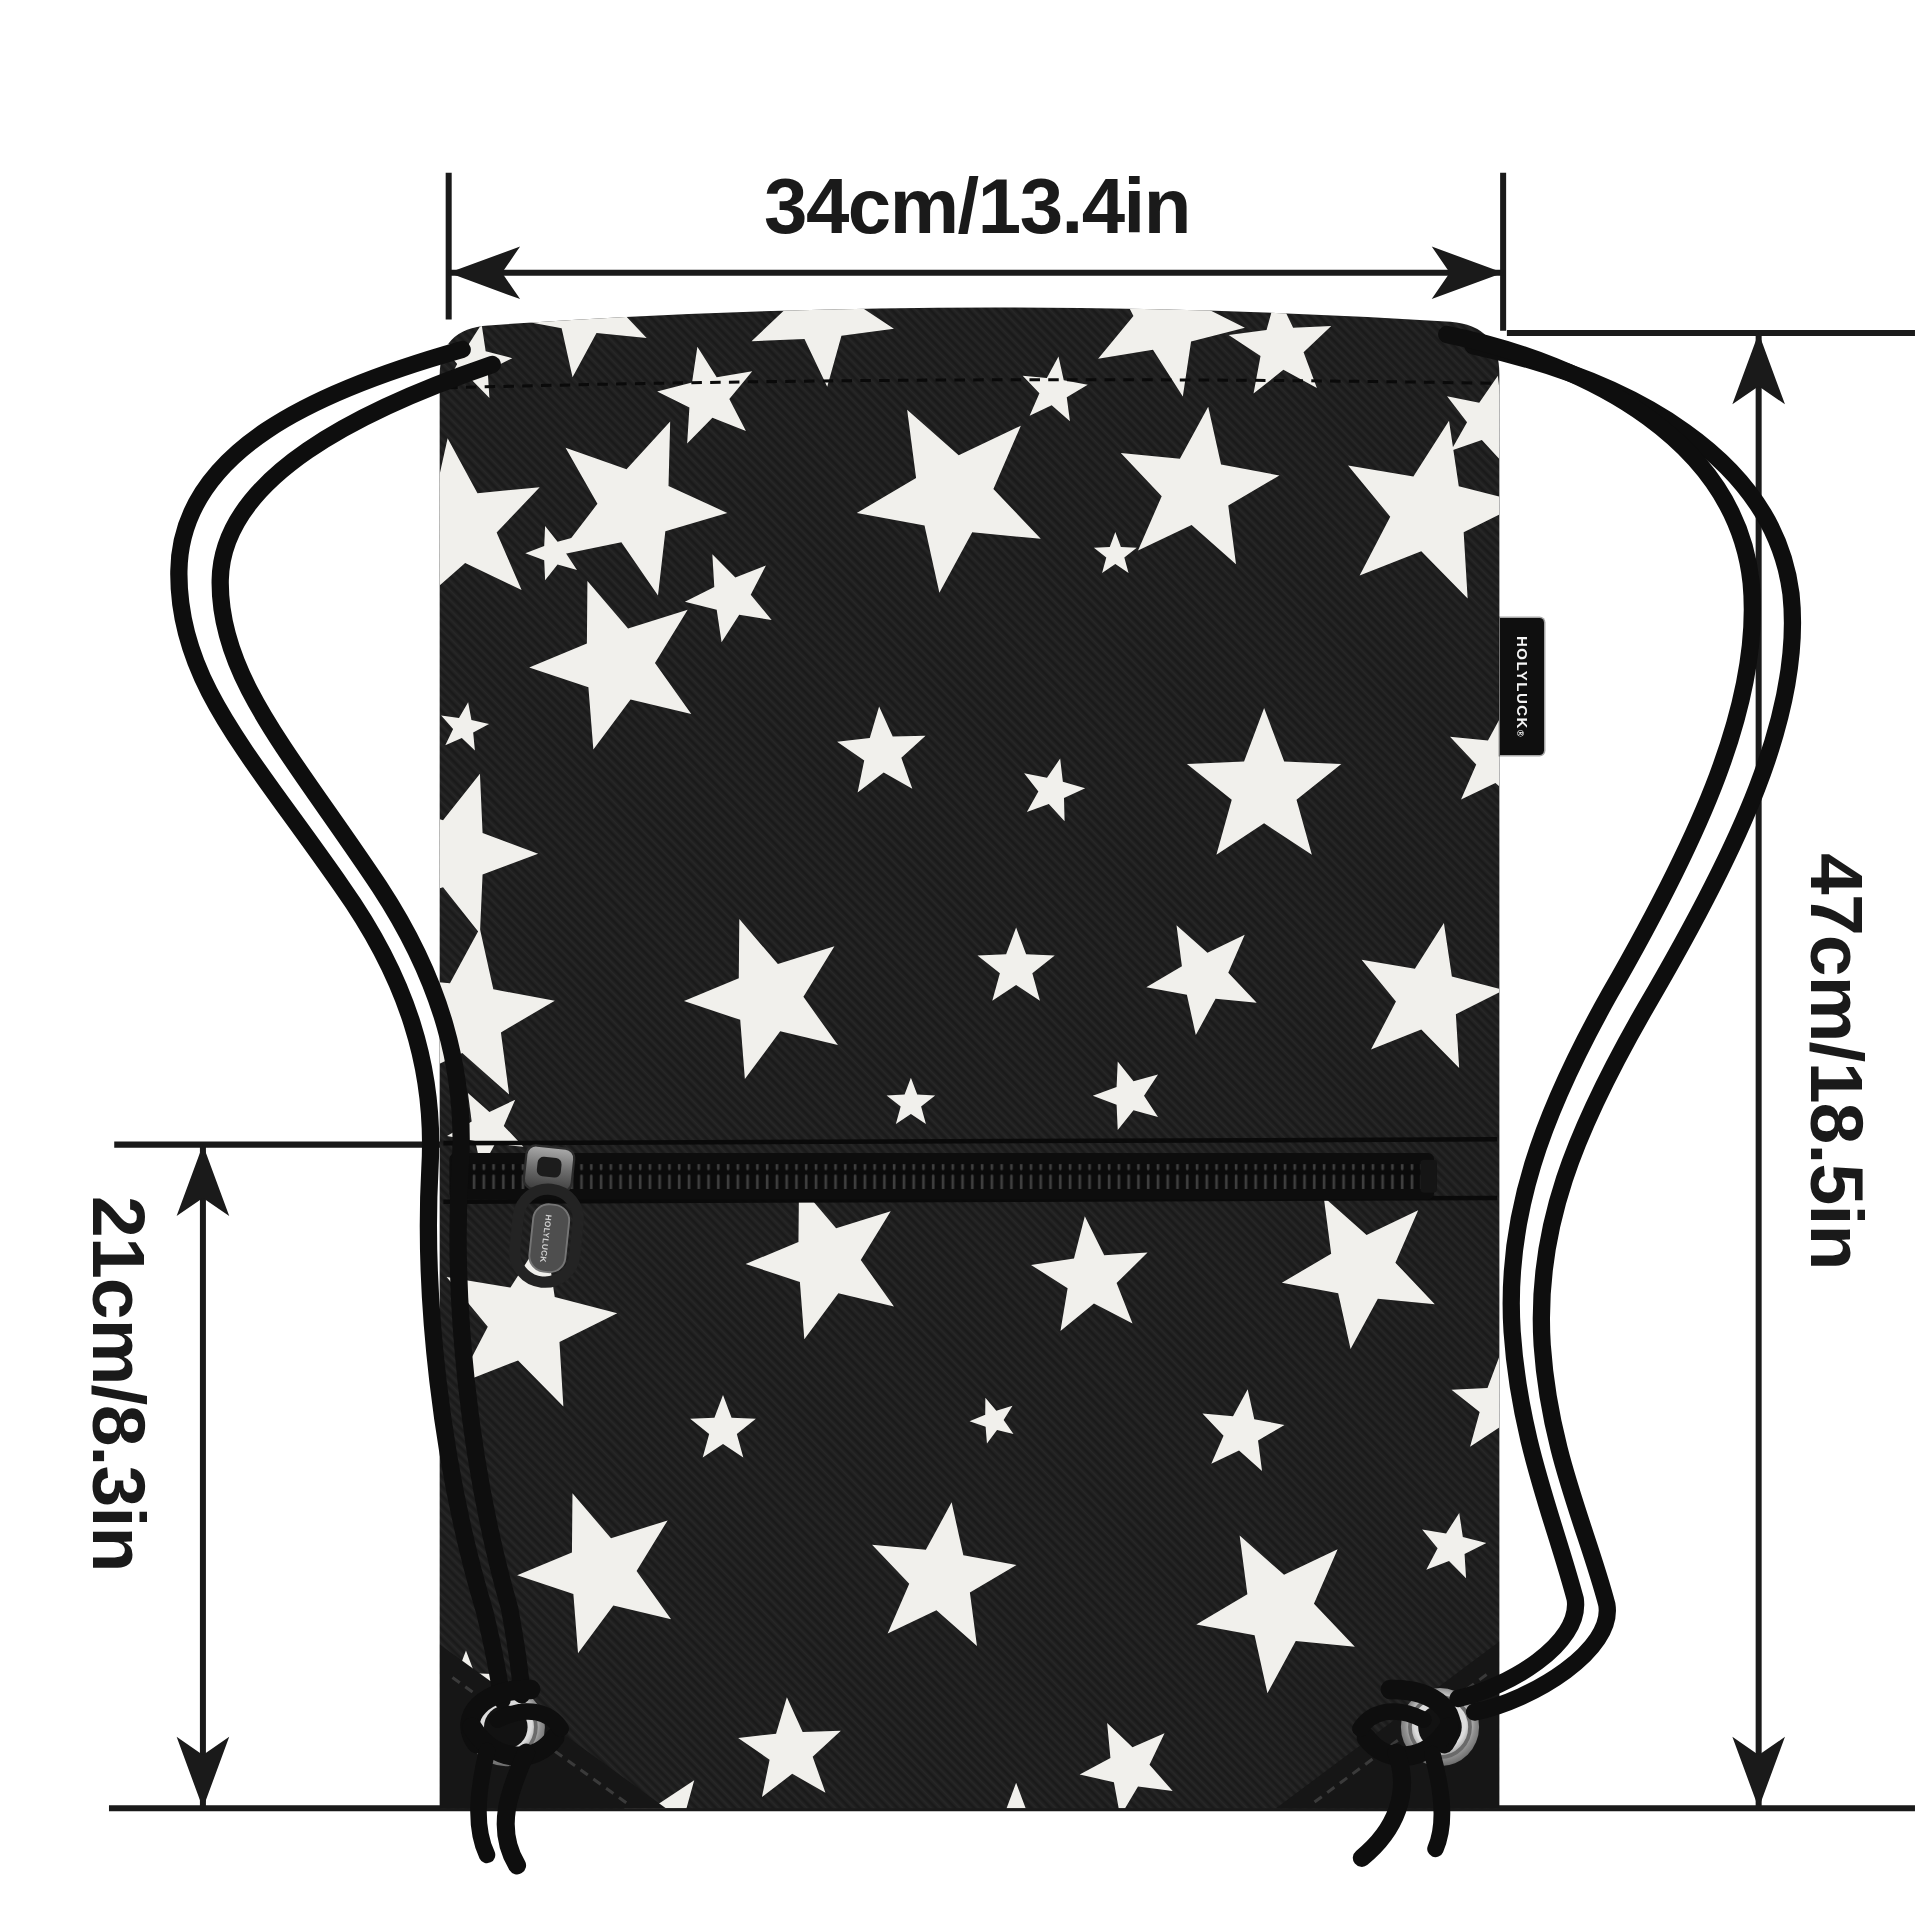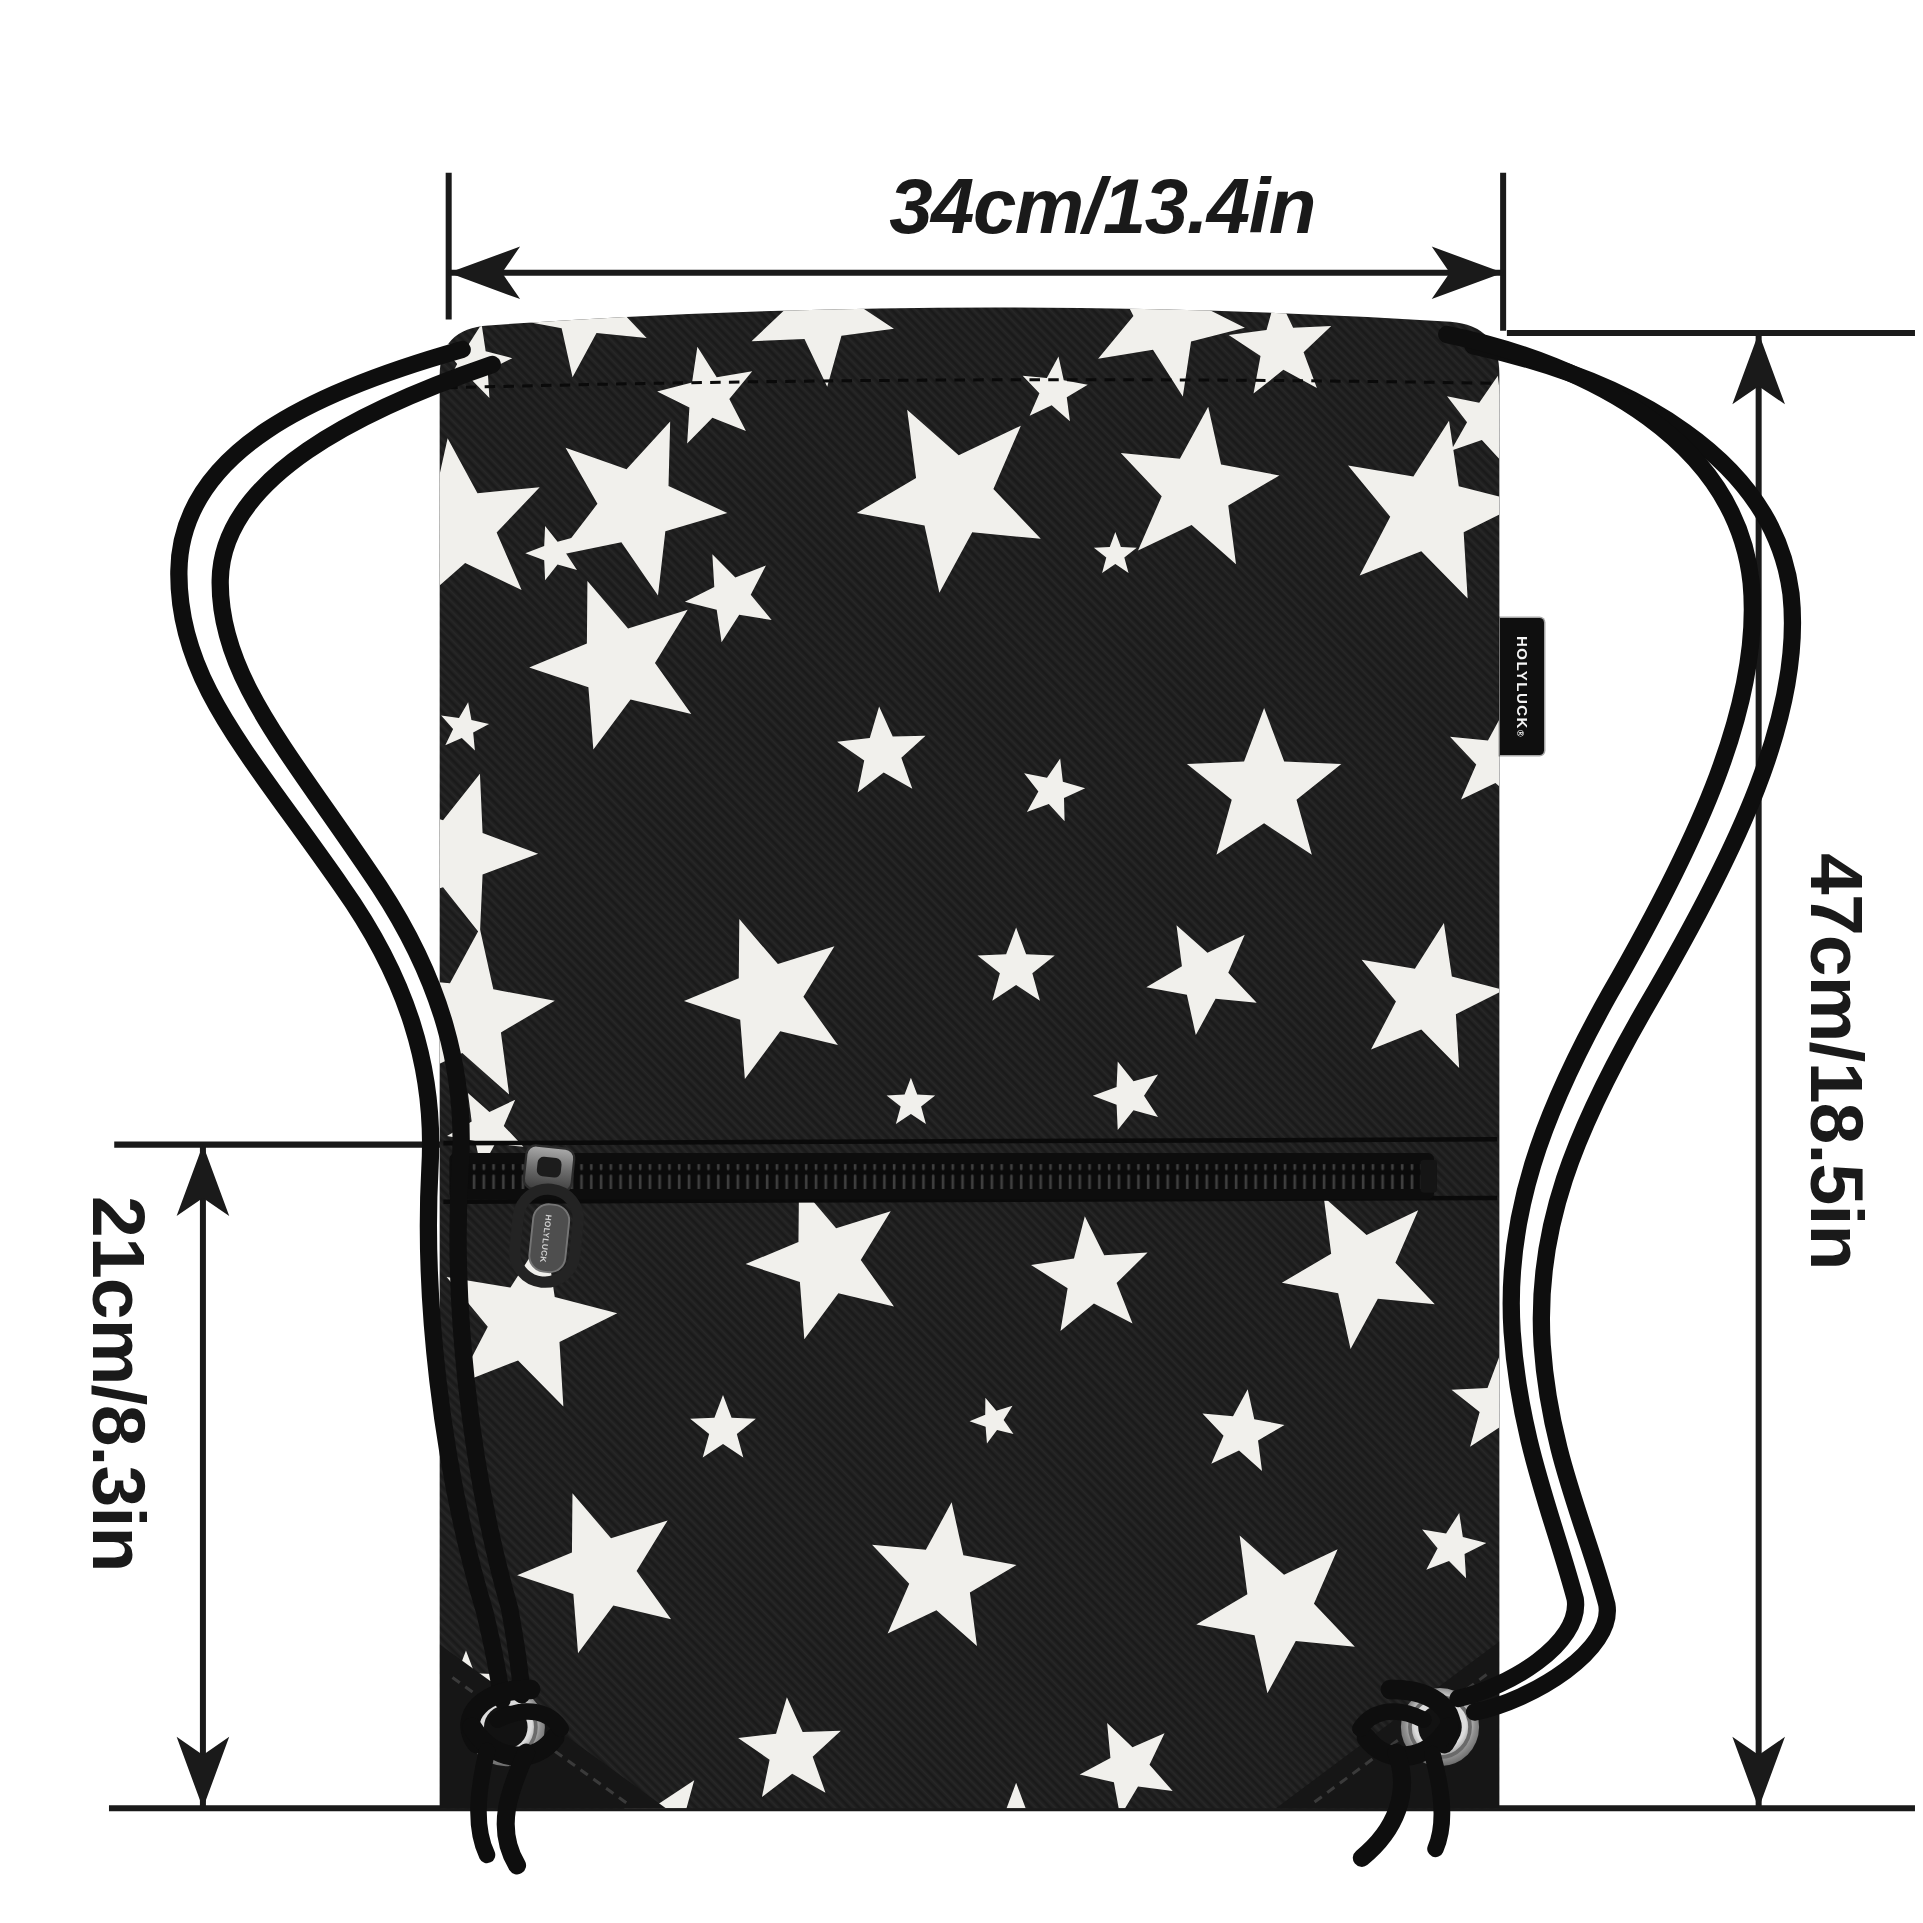--- a/index.html
+++ b/index.html
@@ -5,22 +5,22 @@
   html,body{margin:0;padding:0;background:#fff;}
   #stage{
     position:relative;width:1924px;height:1924px;background:var(--background,#fff);
     font-family:"Liberation Sans",sans-serif;overflow:hidden;
   }
   #scene{position:absolute;left:0;top:0;width:1924px;height:1924px;}
   .dim-label{
     position:absolute;color:var(--line,#111);font-weight:bold;white-space:nowrap;
   }
   #dim-top-label{
-    left:639px;top:161px;width:676px;text-align:right;
-    font-size:78px;letter-spacing:-1.5px;font-style:italic;
+    left:639px;top:161px;width:676px;text-align:center;
+    font-size:78px;letter-spacing:-1.5px;
   }
   .dim-label.vertical{
     writing-mode:vertical-rl;text-orientation:sideways;
   }
   #dim-right-label{left:1795px;top:853px;font-size:75px;letter-spacing:-0.8px;line-height:84px;}
   #dim-left-label{left:77px;top:1196px;font-size:75px;letter-spacing:-0.8px;line-height:84px;}
   #brand-tag{
     position:absolute;left:1500px;top:618px;width:44px;height:137px;
     background:var(--label_bg,#101010);border-radius:0 4.5px 4.5px 0;
     display:flex;align-items:center;justify-content:center;

